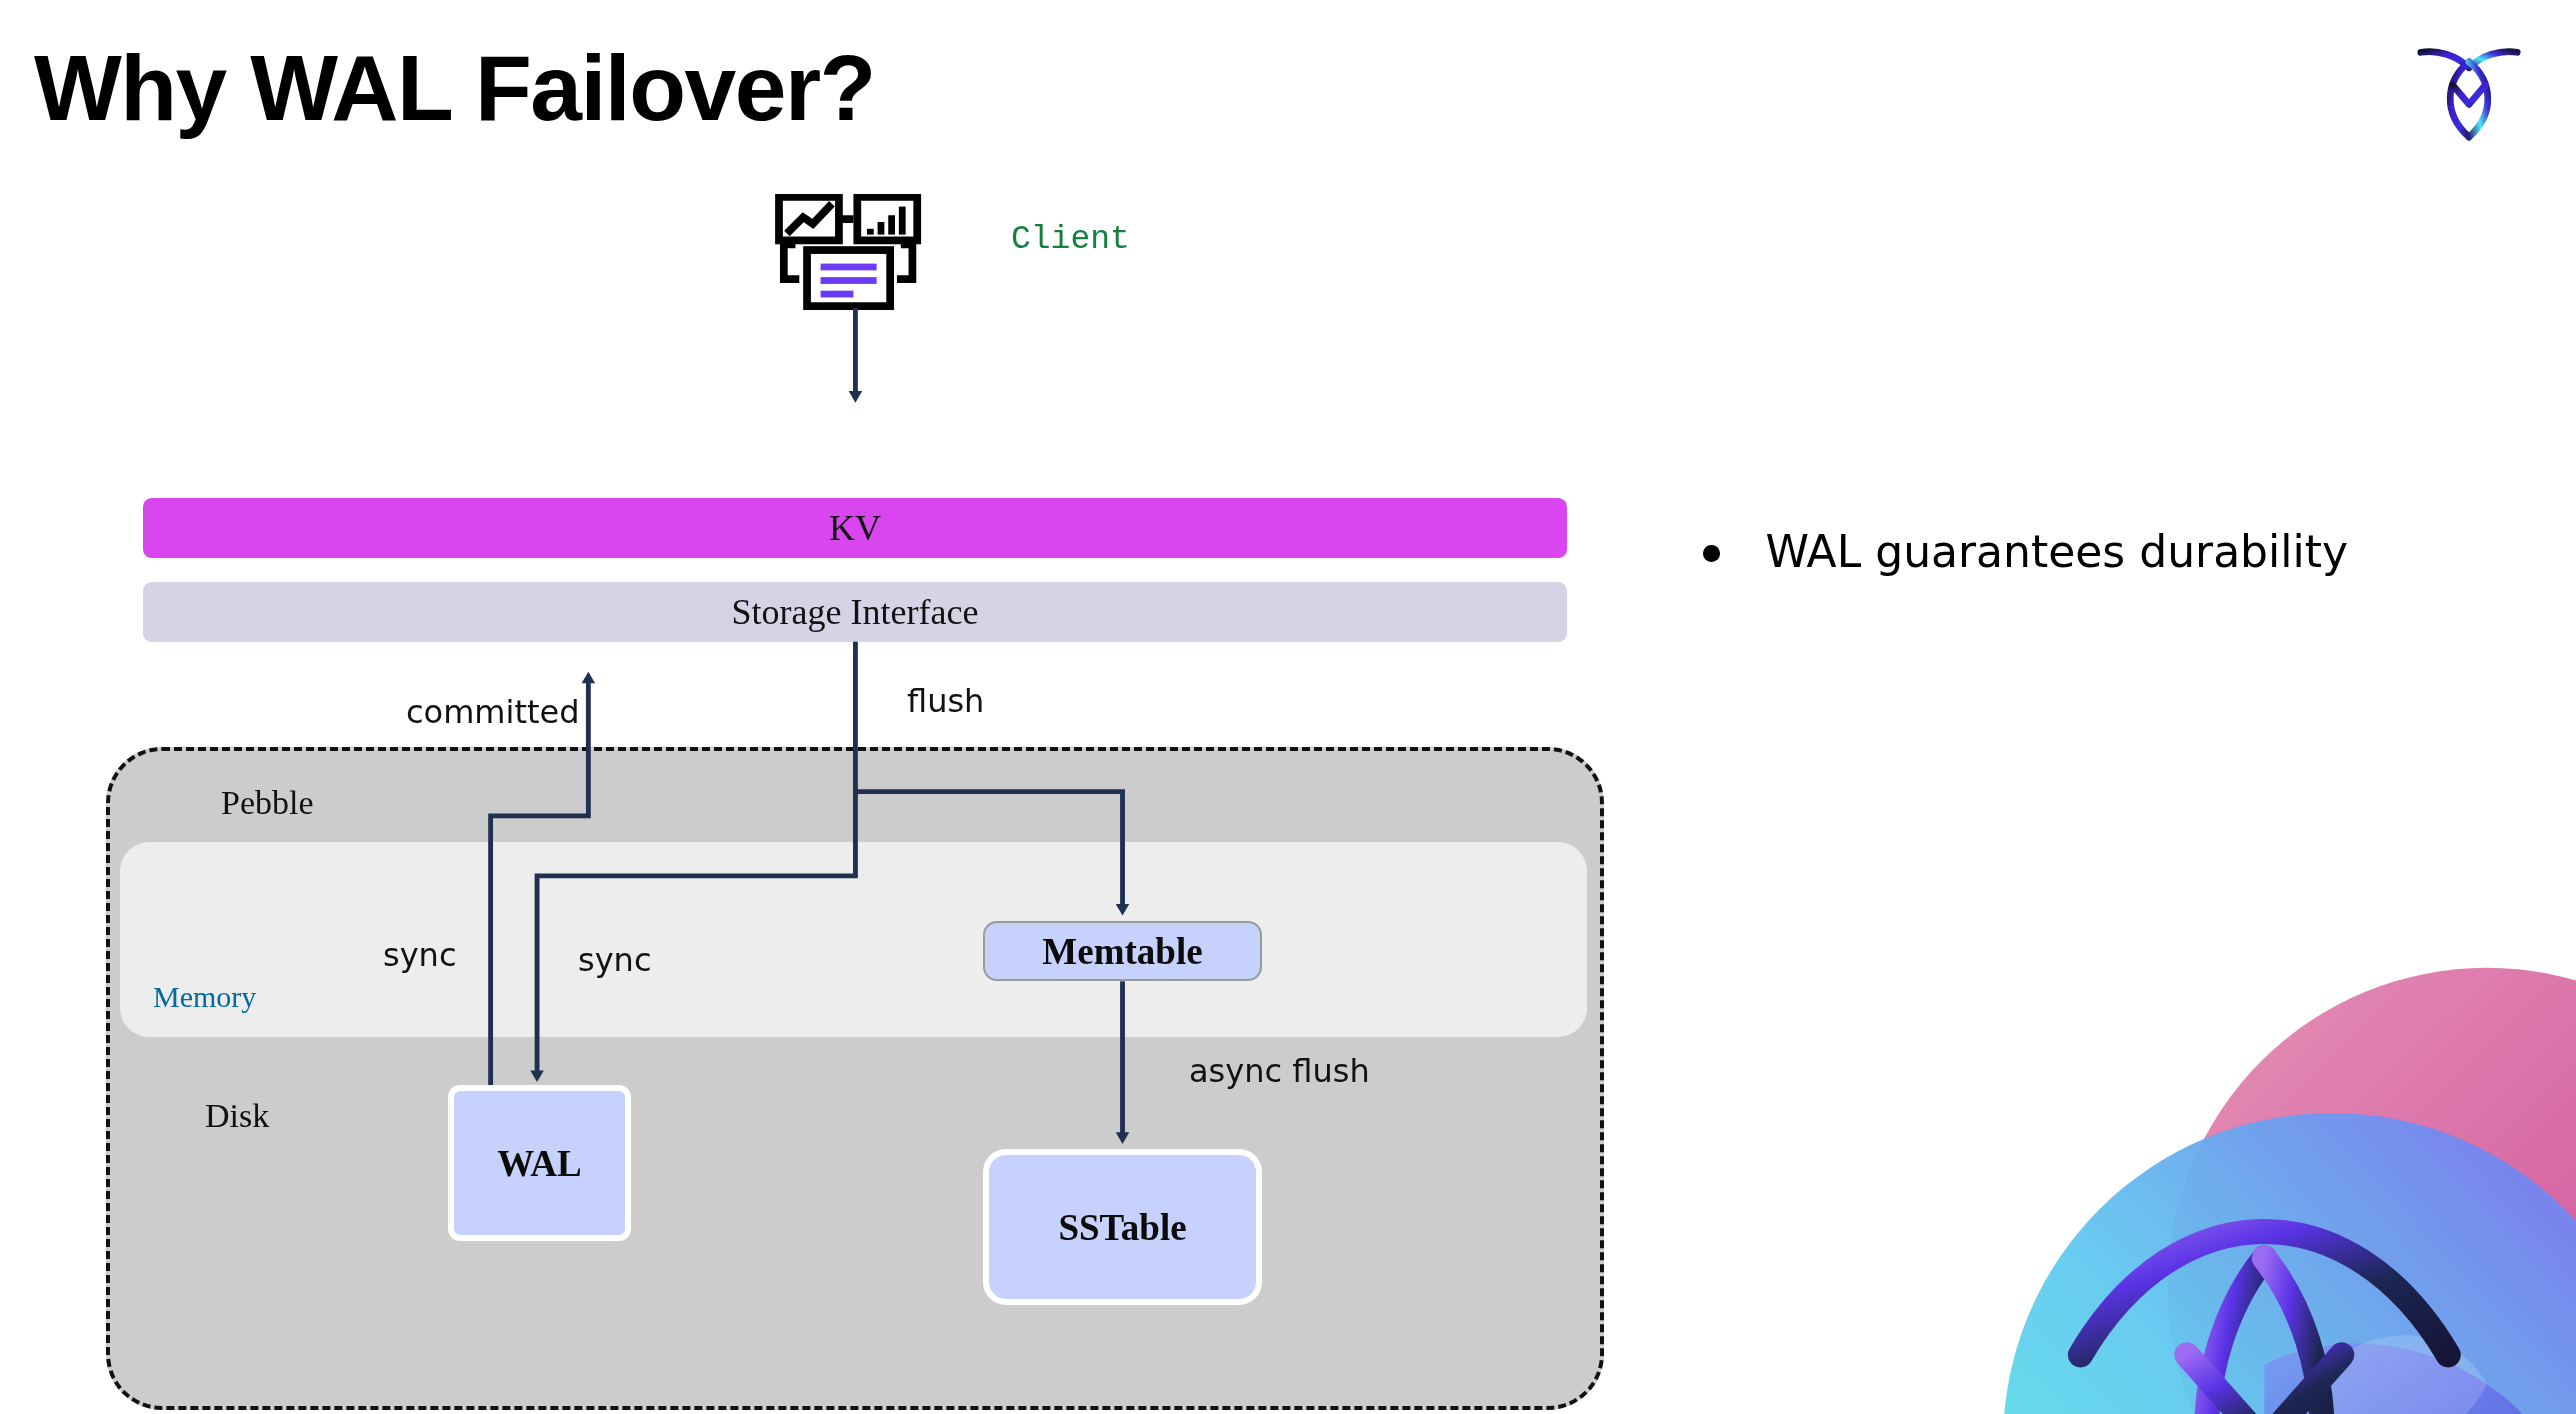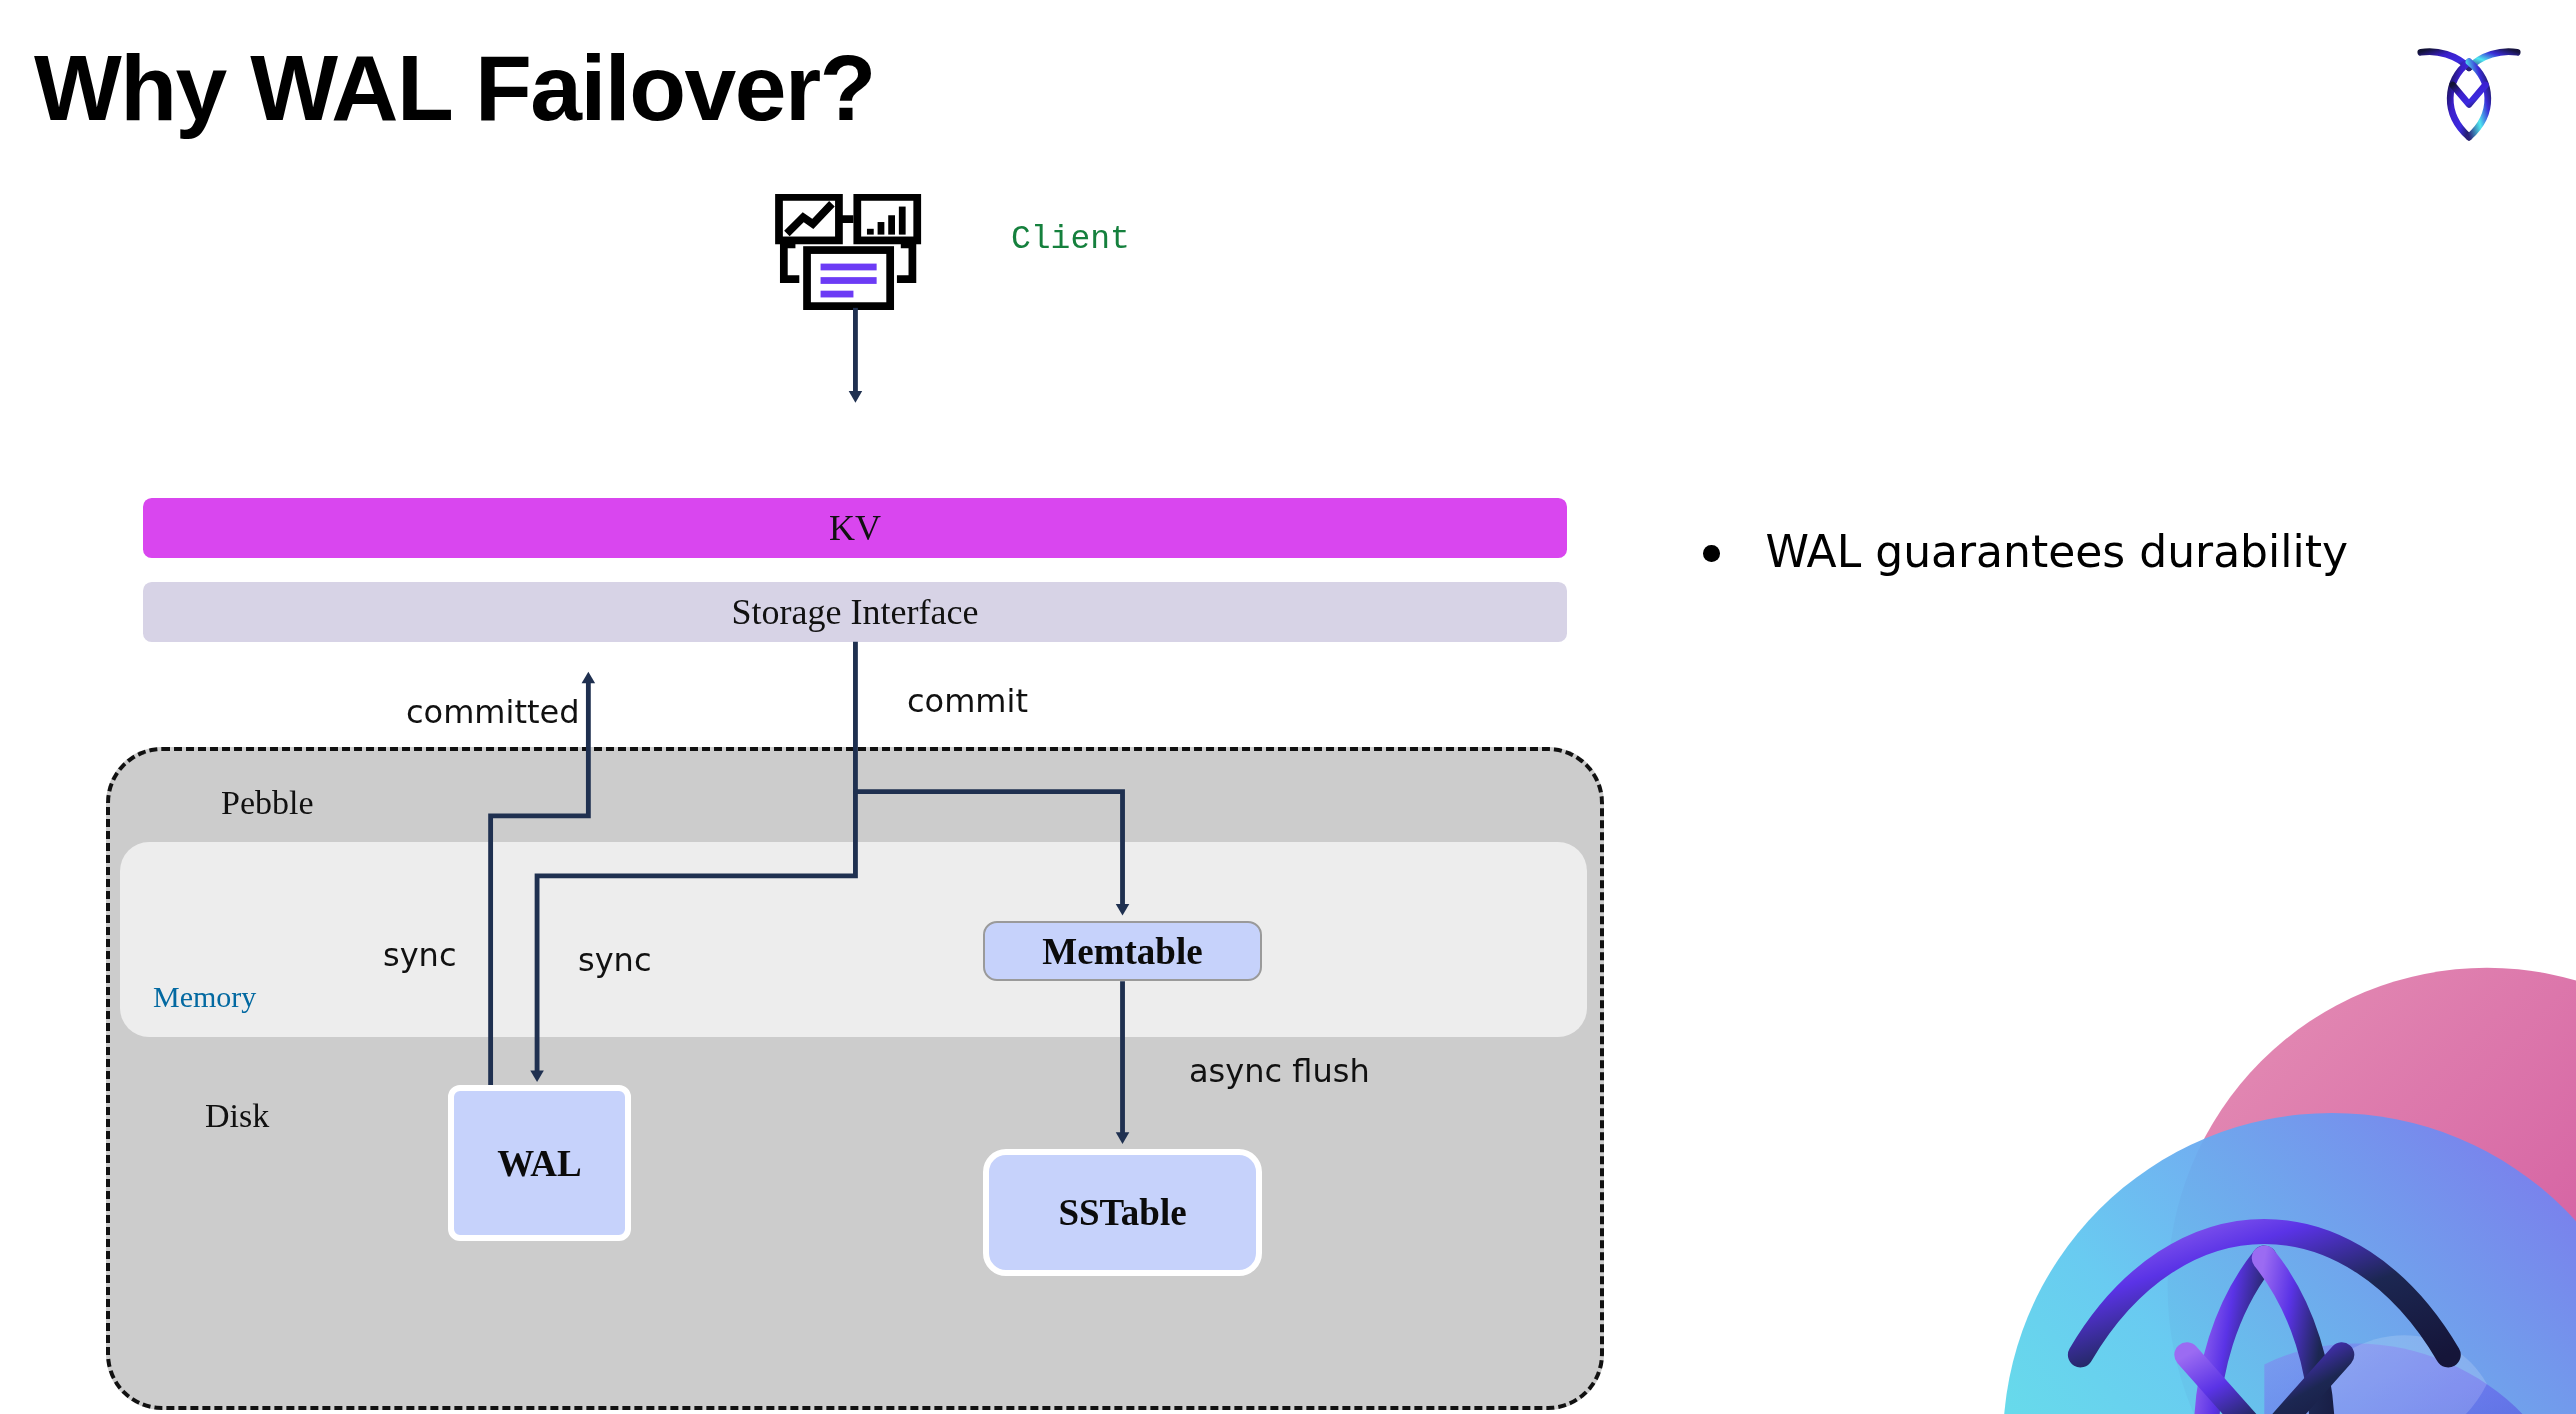--- a/index.html
+++ b/index.html
@@ -78,21 +78,21 @@
     left:983px;top:921px;width:279px;height:60px;
     border:2.9px solid #9a9a9a;border-radius:14px;font-size:37px;
     box-sizing:border-box;
   }
   .node-wal{
     left:448px;top:1085px;width:183px;height:156px;
     border:6.8px solid #ffffff;border-radius:12px;font-size:37px;
     box-sizing:border-box;
   }
   .node-sstable{
-    left:983px;top:1149px;width:279px;height:127px;
+    left:983px;top:1149px;width:279px;height:156px;
     border:6.8px solid #ffffff;border-radius:23px;font-size:37px;
     box-sizing:border-box;
   }
 
   
   .elabel{
     position:absolute;font-family:"DejaVu Sans", sans-serif;
     font-size:32px;color:#111;white-space:nowrap;
   }
   .l-committed{left:406px;top:693px;}
@@ -254,21 +254,21 @@
     <path d="M507 1235 L507 843 L608 843 L608 700" stroke="#1F3050" stroke-width="5" fill="none" marker-end="url(#ahu)"></path>
 
     <path d="M884 663 L884 818 L1160 818 L1160 940" stroke="#1F3050" stroke-width="5" fill="none" marker-end="url(#ah)"></path>
 
     <path d="M884 818 L884 905 L555 905 L555 1112" stroke="#1F3050" stroke-width="5" fill="none" marker-end="url(#ah)"></path>
 
     <path d="M1160 1014 L1160 1176" stroke="#1F3050" stroke-width="5" fill="none" marker-end="url(#ah)"></path>
   </svg>
 
   <div class="elabel l-committed">committed</div>
-  <div class="elabel l-commit">commit</div>
+  <div class="elabel l-commit">flush</div>
   <div class="elabel l-sync1">sync</div>
   <div class="elabel l-sync2">sync</div>
   <div class="elabel l-flush">async flush</div>
 
   <div class="node node-memtable">
     <span>Memtable</span>
   </div>
   <div class="node node-wal">
     <span>WAL</span>
   </div>

